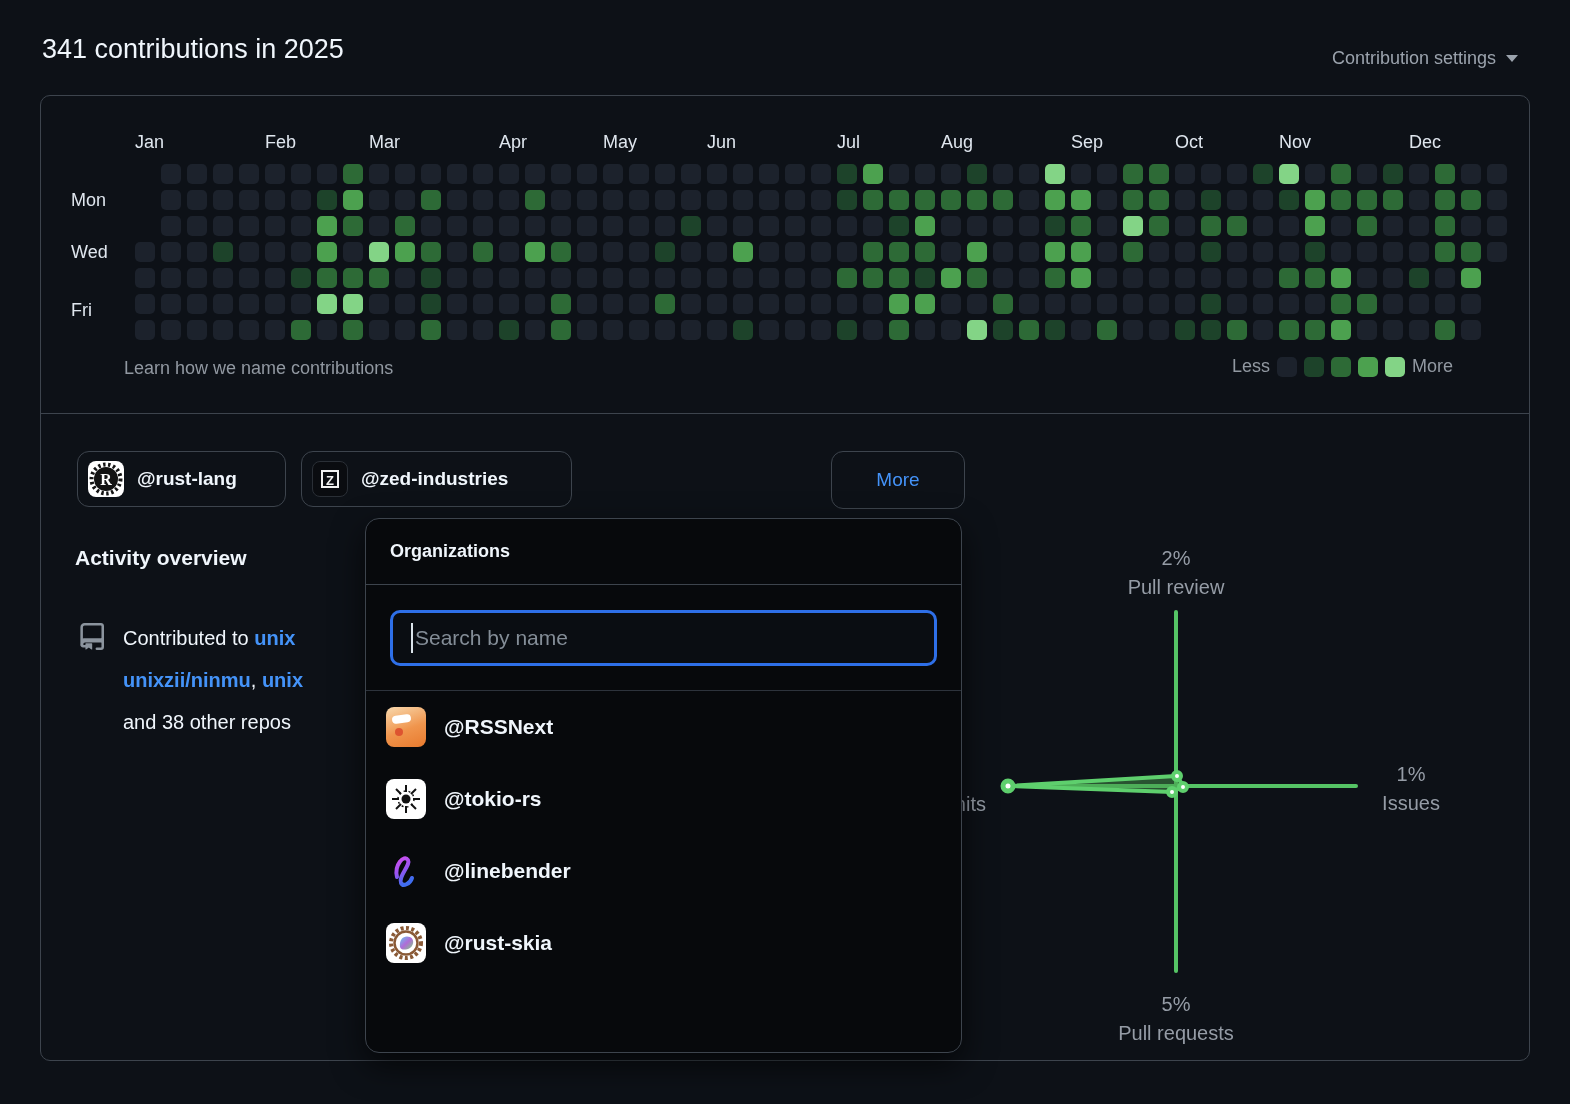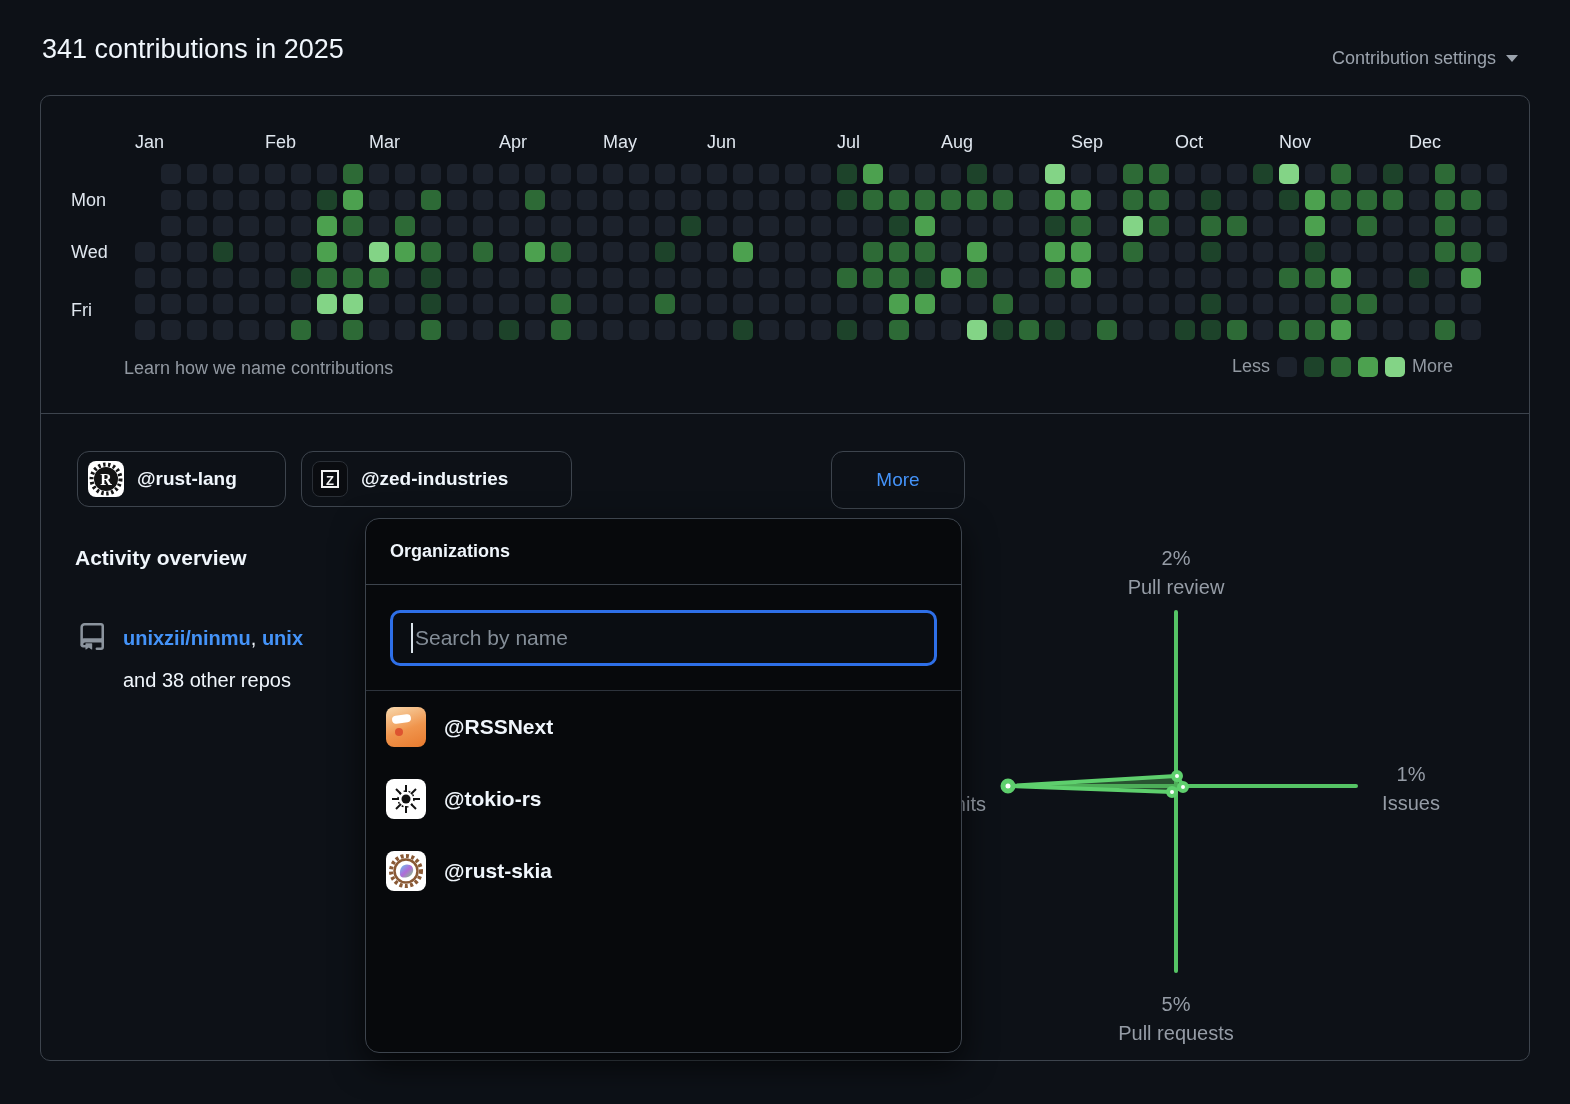--- a/index.html
+++ b/index.html
@@ -499,20 +499,21 @@
     <div class="abs act-head">Activity overview</div>
 
     <span class="abs book">
       <svg width="27" height="27" viewBox="0 0 16 16" fill="#8b949e">
         <path d="M2 2.5A2.5 2.5 0 0 1 4.5 0h9.75c.97 0 1.75.78 1.75 1.75v12.5a1.75 1.75 0 0 1-1.75 1.75h-2.5a.75.75 0 0 1 0-1.5h2.5a.25.25 0 0 0 .25-.25v-2.5a.25.25 0 0 0-.25-.25h-9.5a1 1 0 0 0-1 1v.25c0 .14.11.25.25.25h2a.75.75 0 0 1 0 1.5h-2A1.75 1.75 0 0 1 2 12.25Zm2.5-1a1 1 0 0 0-1 1v6.71c.3-.13.64-.21 1-.21h9.75a.25.25 0 0 0 .25-.25v-7a.25.25 0 0 0-.25-.25Z"></path>
         <path d="M5 12.25a.25.25 0 0 1 .25-.25h3.5a.25.25 0 0 1 .25.25v3.25a.25.25 0 0 1-.4.2l-1.45-1.09a.25.25 0 0 0-.3 0L5.4 15.7a.25.25 0 0 1-.4-.2Z"></path>
       </svg>
     </span>
 
     <div class="abs act-text">
+      <div><span>Contributed to </span><a>unix</a></div>
       <div><a>unixzii/ninmu</a><span>, </span><a>unix</a></div>
       <div><span>and 38 other repos</span></div>
     </div>
   </div>
 
   <svg class="abs" style="left:950px;top:540px;" width="620" height="470">
     <line x1="226" y1="72" x2="226" y2="431" stroke="#55c465" stroke-width="4" stroke-linecap="round"></line>
     <line x1="56" y1="246" x2="406" y2="246" stroke="#55c465" stroke-width="4" stroke-linecap="round"></line>
     <polygon points="58,246 226,236 234,246 222,252" fill="rgba(70,150,75,0.5)" stroke="#5ecf6d" stroke-width="4" stroke-linejoin="round"></polygon>
     <circle cx="58" cy="246" r="5" fill="#fff" stroke="#5ecf6d" stroke-width="5"></circle>
@@ -566,20 +567,35 @@
             <line x1="30" y1="10" x2="25" y2="15"></line>
               <line x1="15" y1="25" x2="10" y2="30"></line>
           </g>
           <circle cx="20" cy="20" r="4.5" fill="#121212"></circle>
           <circle cx="20" cy="20" r="8" fill="none" stroke="#121212" stroke-width="1.5" stroke-dasharray="2 3"></circle>
         </svg>
       </span>
       <span class="dd-label">@tokio-rs</span>
     </div>
 
+    <div class="dd-item">
+      <span class="dd-ava">
+        <svg width="40" height="40" viewBox="0 0 40 40">
+          <defs>
+            <linearGradient id="lb" x1="0" y1="0" x2="0.4" y2="1">
+              <stop offset="0" stop-color="#d44ff0"></stop>
+                <stop offset="0.5" stop-color="#9a53f0"></stop>
+                <stop offset="1" stop-color="#3f6df0"></stop>
+            </linearGradient>
+          </defs>
+          <path d="M 11 26 C 8 14, 18 3, 22 9 C 25 14, 12 25, 15 32 C 17 36, 24 33, 26 27" fill="none" stroke="url(#lb)" stroke-width="4" stroke-linecap="round"></path>
+        </svg>
+      </span>
+      <span class="dd-label">@linebender</span>
+    </div>
 
     <div class="dd-item">
       <span class="dd-ava" style="background:#fff;">
         <svg width="40" height="40" viewBox="0 0 40 40">
           <defs>
             <linearGradient id="sk" x1="0" y1="0" x2="1" y2="1">
               <stop offset="0" stop-color="#66c7f0"></stop>
                 <stop offset="0.5" stop-color="#b06bd8"></stop>
                 <stop offset="1" stop-color="#7dd17a"></stop>
             </linearGradient>

